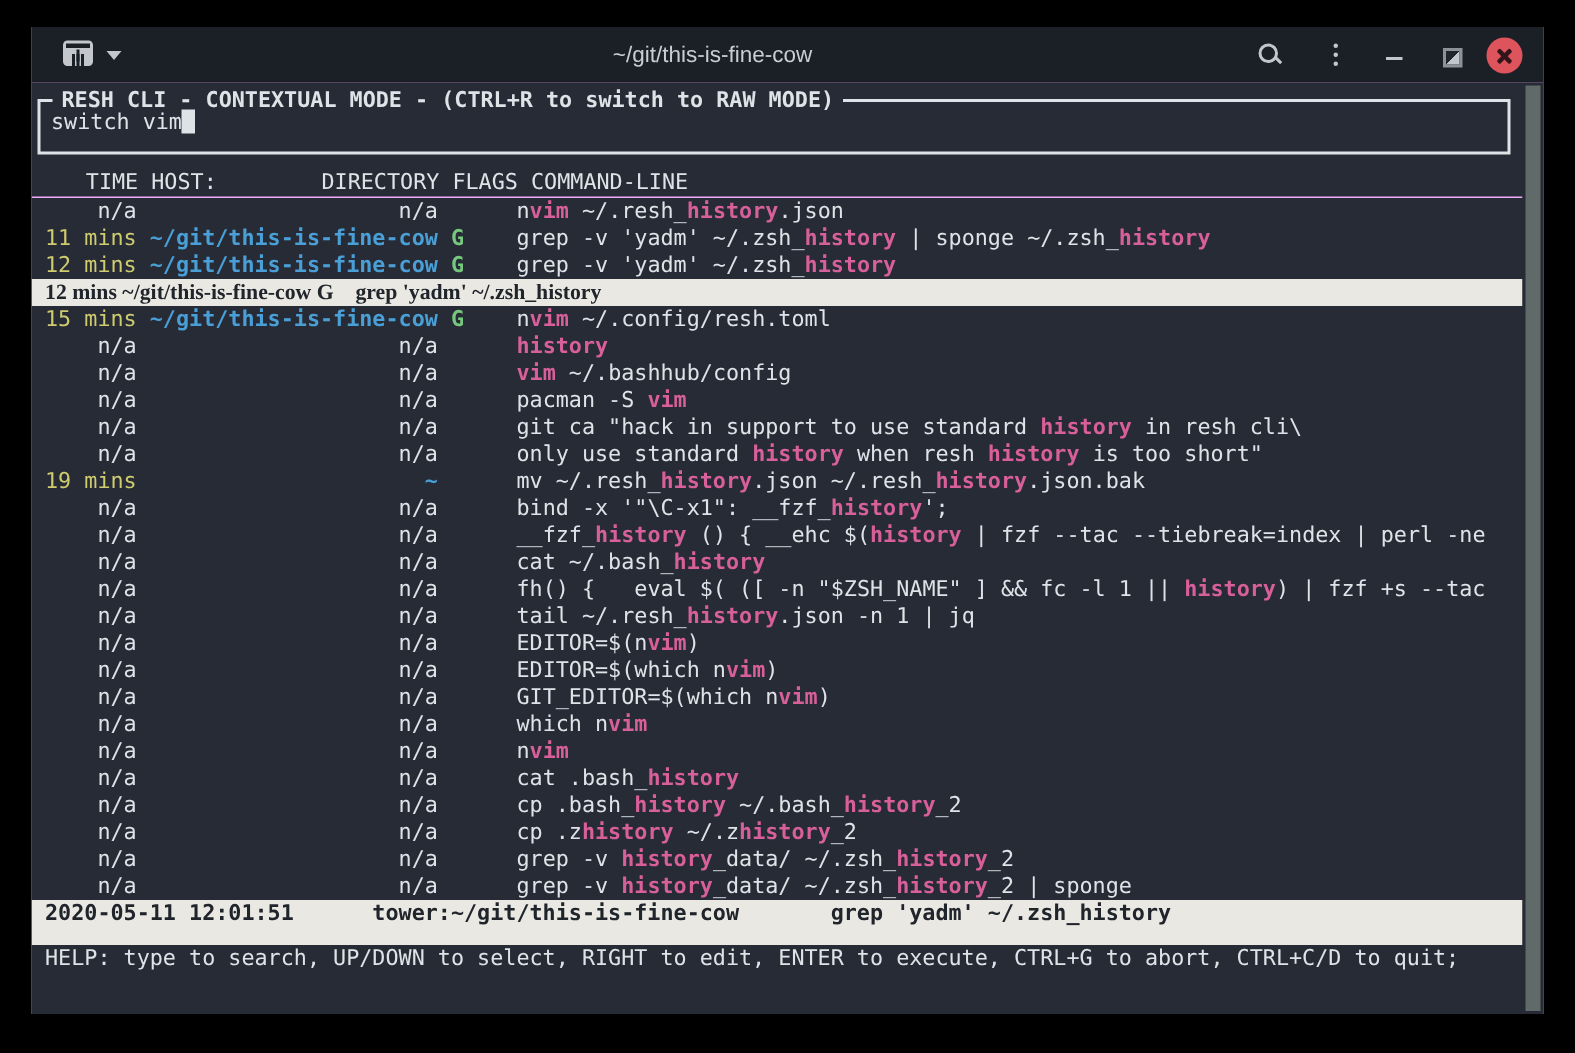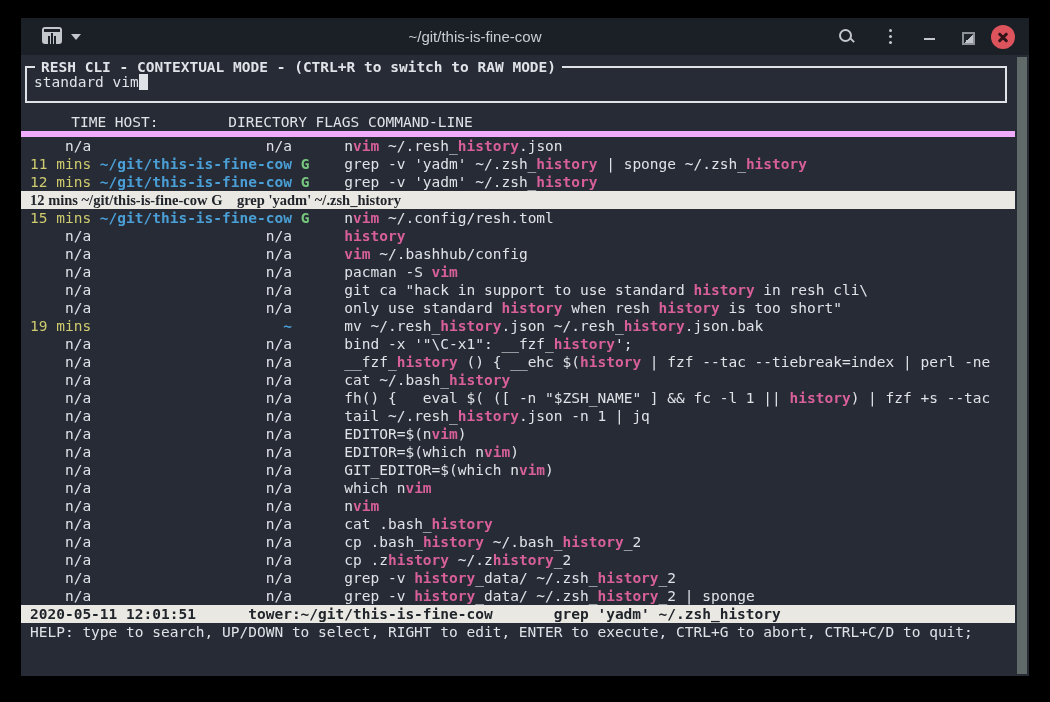--- a/index.html
+++ b/index.html
@@ -38,30 +38,30 @@
   
   .term{position:absolute;top:37px;left:0;right:0;bottom:0;background:#272b35;overflow:hidden;
         font-size:14.5px;line-height:18px;color:#dfe3e8;}
   .scrollbar{position:absolute;right:2px;top:2px;bottom:2px;width:10px;background:#606a69;}
   .searchbox{position:absolute;left:4px;right:22px;top:11px;height:33px;border:2px solid #dfe3e8;}
   .searchlabel{position:absolute;top:-10px;left:8px;background:#272b35;padding:0 6px;
                font-weight:bold;white-space:pre;}
   .searchinput{position:absolute;left:7px;top:5px;white-space:pre;}
   .cursor{display:inline-block;width:9px;height:16px;background:#dfe3e8;vertical-align:-3px;}
   .body{position:absolute;left:0;right:14px;top:58px;overflow:hidden;}
-  .thead{height:18px;padding-left:24px;white-space:pre;border-bottom:6px solid #f0abfc;overflow:hidden;}
+  .thead{height:18px;padding-left:10px;white-space:pre;border-bottom:1px solid #f0abfc;overflow:hidden;}
   .trow{height:18px;padding-left:9px;white-space:pre;overflow:hidden;}
   .trow span{white-space:pre;}
   .c-yellow{color:#cfcb6f;}
   .c-blue{color:#4a9fd6;font-weight:bold;}
   .c-flag{color:#77c87f;font-weight:bold;}
   .c-hl{color:#d75f9a;font-weight:bold;}
   .sel{background:#eae8e2;font-weight:bold;font-family:Liberation Serif, serif;}
   .sel span{color:#20242b !important;font-weight:bold;}
-  .statusbar{height:18px;background:#eae8e2;color:#20242b;font-weight:bold;padding-left:9px;
+  .statusbar{height:30px;background:#eae8e2;color:#20242b;font-weight:bold;padding-left:9px;
              white-space:pre;overflow:hidden;}
   .helpbar{height:18px;padding-left:9px;white-space:pre;color:#dfe3e8;overflow:hidden;}
 </style>
 </head>
 <body>
 
 <div class="window">
   <div class="titlebar">
     <div class="newtab"></div>
     <div class="caret"></div>
@@ -69,21 +69,21 @@
     <div class="tb-icon search-ic"></div>
     <div class="tb-icon kebab"></div>
     <div class="tb-icon minimize"></div>
     <div class="tb-icon restore"></div>
     <div class="tb-icon closebtn"></div>
   </div>
 
   <div class="term">
     <div class="searchbox">
       <div class="searchlabel">RESH CLI - CONTEXTUAL MODE - (CTRL+R to switch to RAW MODE)</div>
-      <div class="searchinput"><span>standard vim</span><span class="cursor"></span></div>
+      <div class="searchinput"><span>switch vim</span><span class="cursor"></span></div>
     </div>
 
     <div class="body">
       <div class="thead">   TIME HOST:        DIRECTORY FLAGS COMMAND-LINE</div>
       <div>
           <div class="trow"><span class="c-time">    n/a</span><span class=""> </span><span class="c-dir">                   n/a</span><span class=""> </span><span class="c-flag">     </span><span class="c-cmd">n</span><span class="c-hl">vim</span><span class="c-cmd"> ~/.resh_</span><span class="c-hl">history</span><span class="c-cmd">.json</span></div>
           <div class="trow"><span class="c-time c-yellow">11 mins</span><span class=""> </span><span class="c-dir c-blue">~/git/this-is-fine-cow</span><span class=""> </span><span class="c-flag">G    </span><span class="c-cmd">grep -v 'yadm' ~/.zsh_</span><span class="c-hl">history</span><span class="c-cmd"> | sponge ~/.zsh_</span><span class="c-hl">history</span></div>
           <div class="trow"><span class="c-time c-yellow">12 mins</span><span class=""> </span><span class="c-dir c-blue">~/git/this-is-fine-cow</span><span class=""> </span><span class="c-flag">G    </span><span class="c-cmd">grep -v 'yadm' ~/.zsh_</span><span class="c-hl">history</span></div>
           <div class="trow sel"><span class="c-time c-yellow">12 mins</span><span class=""> </span><span class="c-dir c-blue">~/git/this-is-fine-cow</span><span class=""> </span><span class="c-flag">G    </span><span class="c-cmd">grep 'yadm' ~/.zsh_history</span></div>
           <div class="trow"><span class="c-time c-yellow">15 mins</span><span class=""> </span><span class="c-dir c-blue">~/git/this-is-fine-cow</span><span class=""> </span><span class="c-flag">G    </span><span class="c-cmd">n</span><span class="c-hl">vim</span><span class="c-cmd"> ~/.config/resh.toml</span></div>

